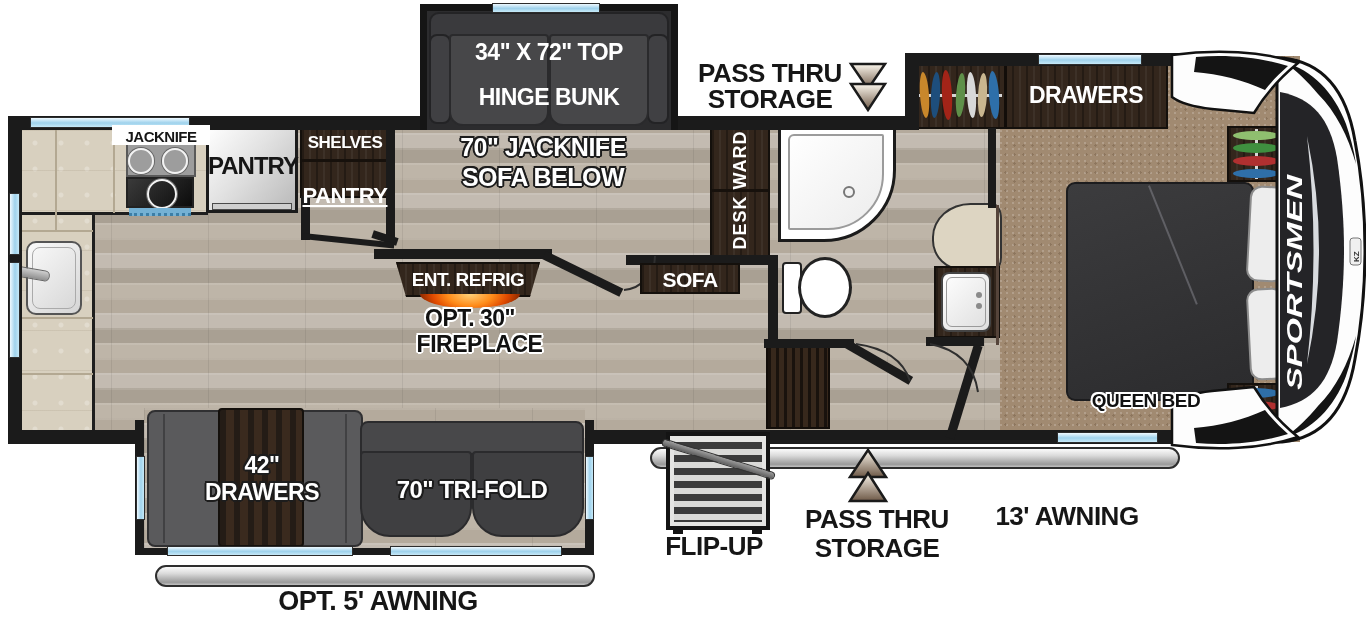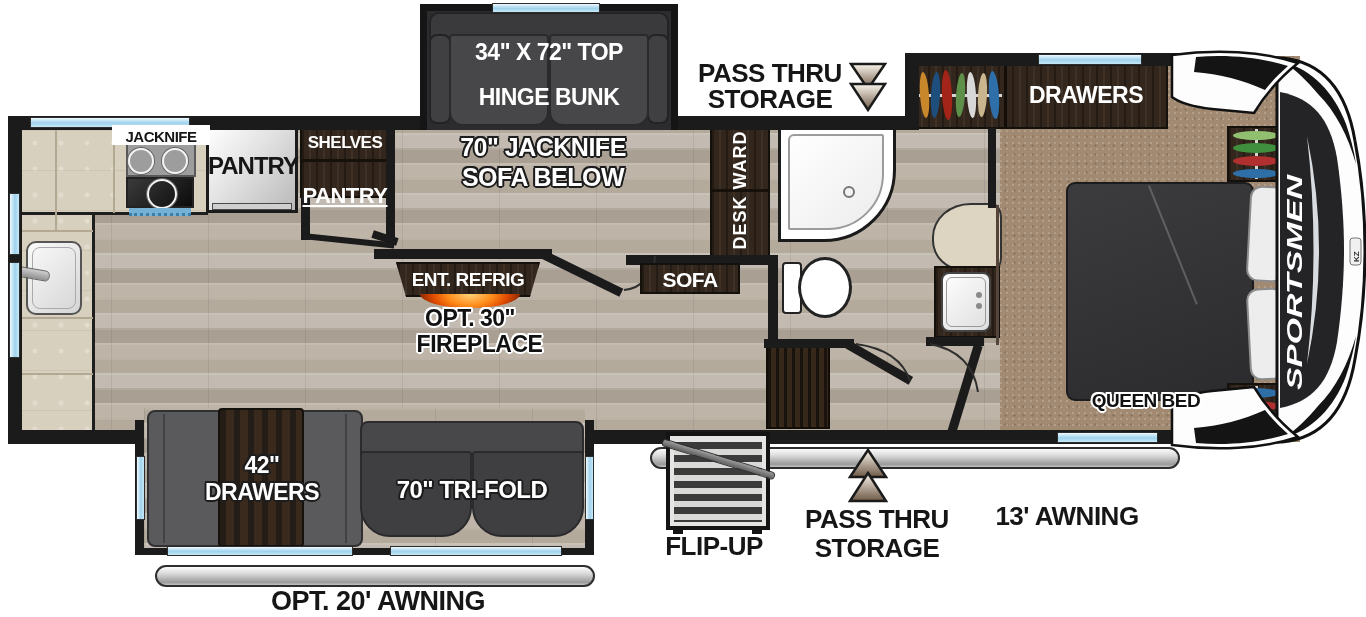--- a/index.html
+++ b/index.html
@@ -243,15 +243,15 @@
   <div class="lbl t-bh" style="left:470px;top:318px;font-size:23px;">OPT. 30"</div>
   <div class="lbl t-bh" style="left:462px;top:344px;font-size:23px;padding-left:35px;">FIREPLACE</div>
   <div class="lbl t-bh" style="left:1146px;top:358px;font-size:19px;margin-top:42px;">QUEEN BED</div>
   <div class="lbl t-wo" style="left:262px;top:465px;font-size:23px;">42"</div>
   <div class="lbl t-wo" style="left:262px;top:492px;font-size:23px;">DRAWERS</div>
   <div class="lbl t-wo" style="left:472px;top:490px;font-size:24px;">70" TRI-FOLD</div>
   <div class="lbl t-dark" style="left:714px;top:546px;font-size:26px;">FLIP-UP</div>
   <div class="lbl t-dark" style="left:877px;top:519px;font-size:26px;">PASS THRU</div>
   <div class="lbl t-dark" style="left:877px;top:548px;font-size:26px;">STORAGE</div>
   <div class="lbl t-dark" style="left:1067px;top:488px;font-size:26px;margin-top:28px;">13' AWNING</div>
-  <div class="lbl t-dark" style="left:378px;top:601px;font-size:27px;">OPT. 20' AWNING</div>
+  <div class="lbl t-dark" style="left:378px;top:601px;font-size:27px;">OPT. 5' AWNING</div>
 
 </div>
 
 </body></html>

